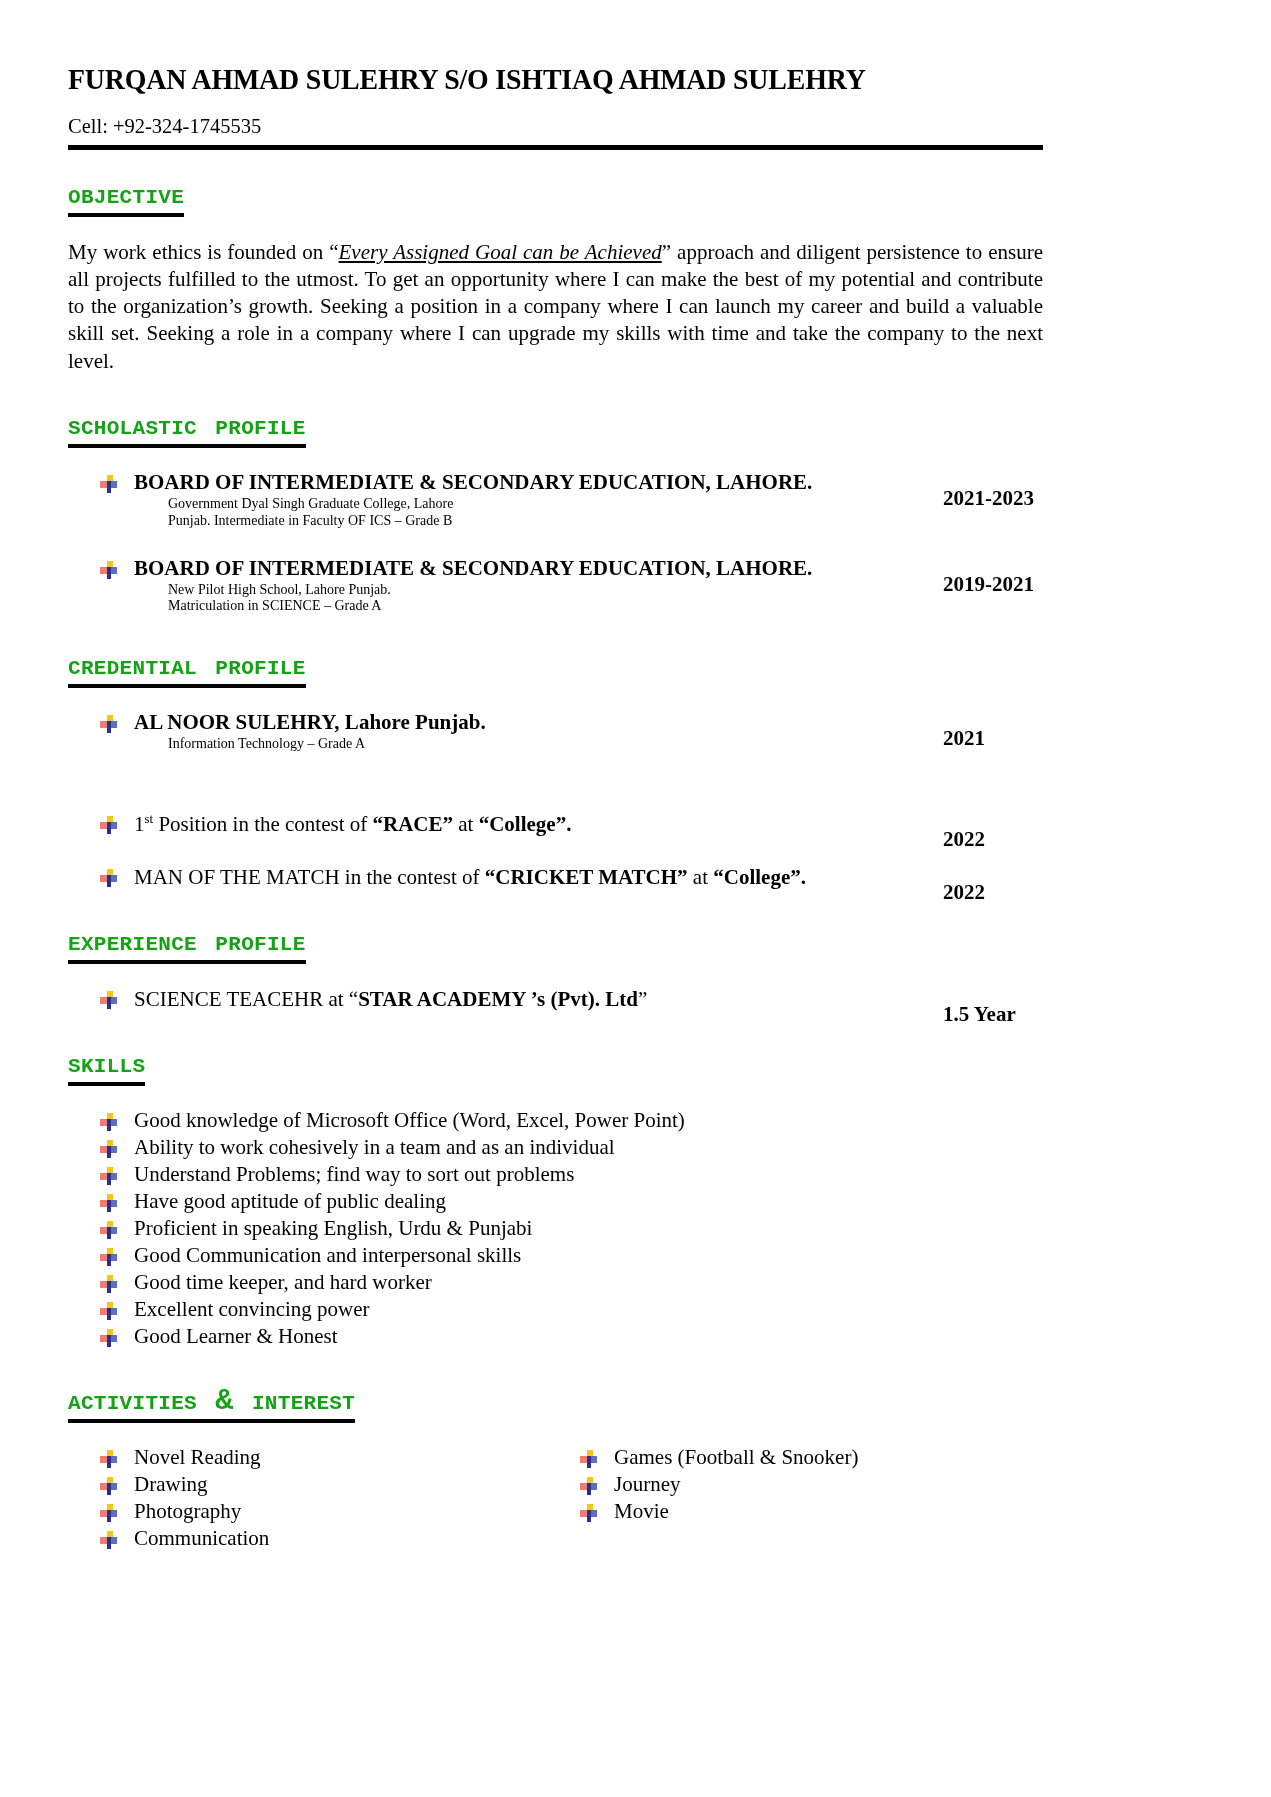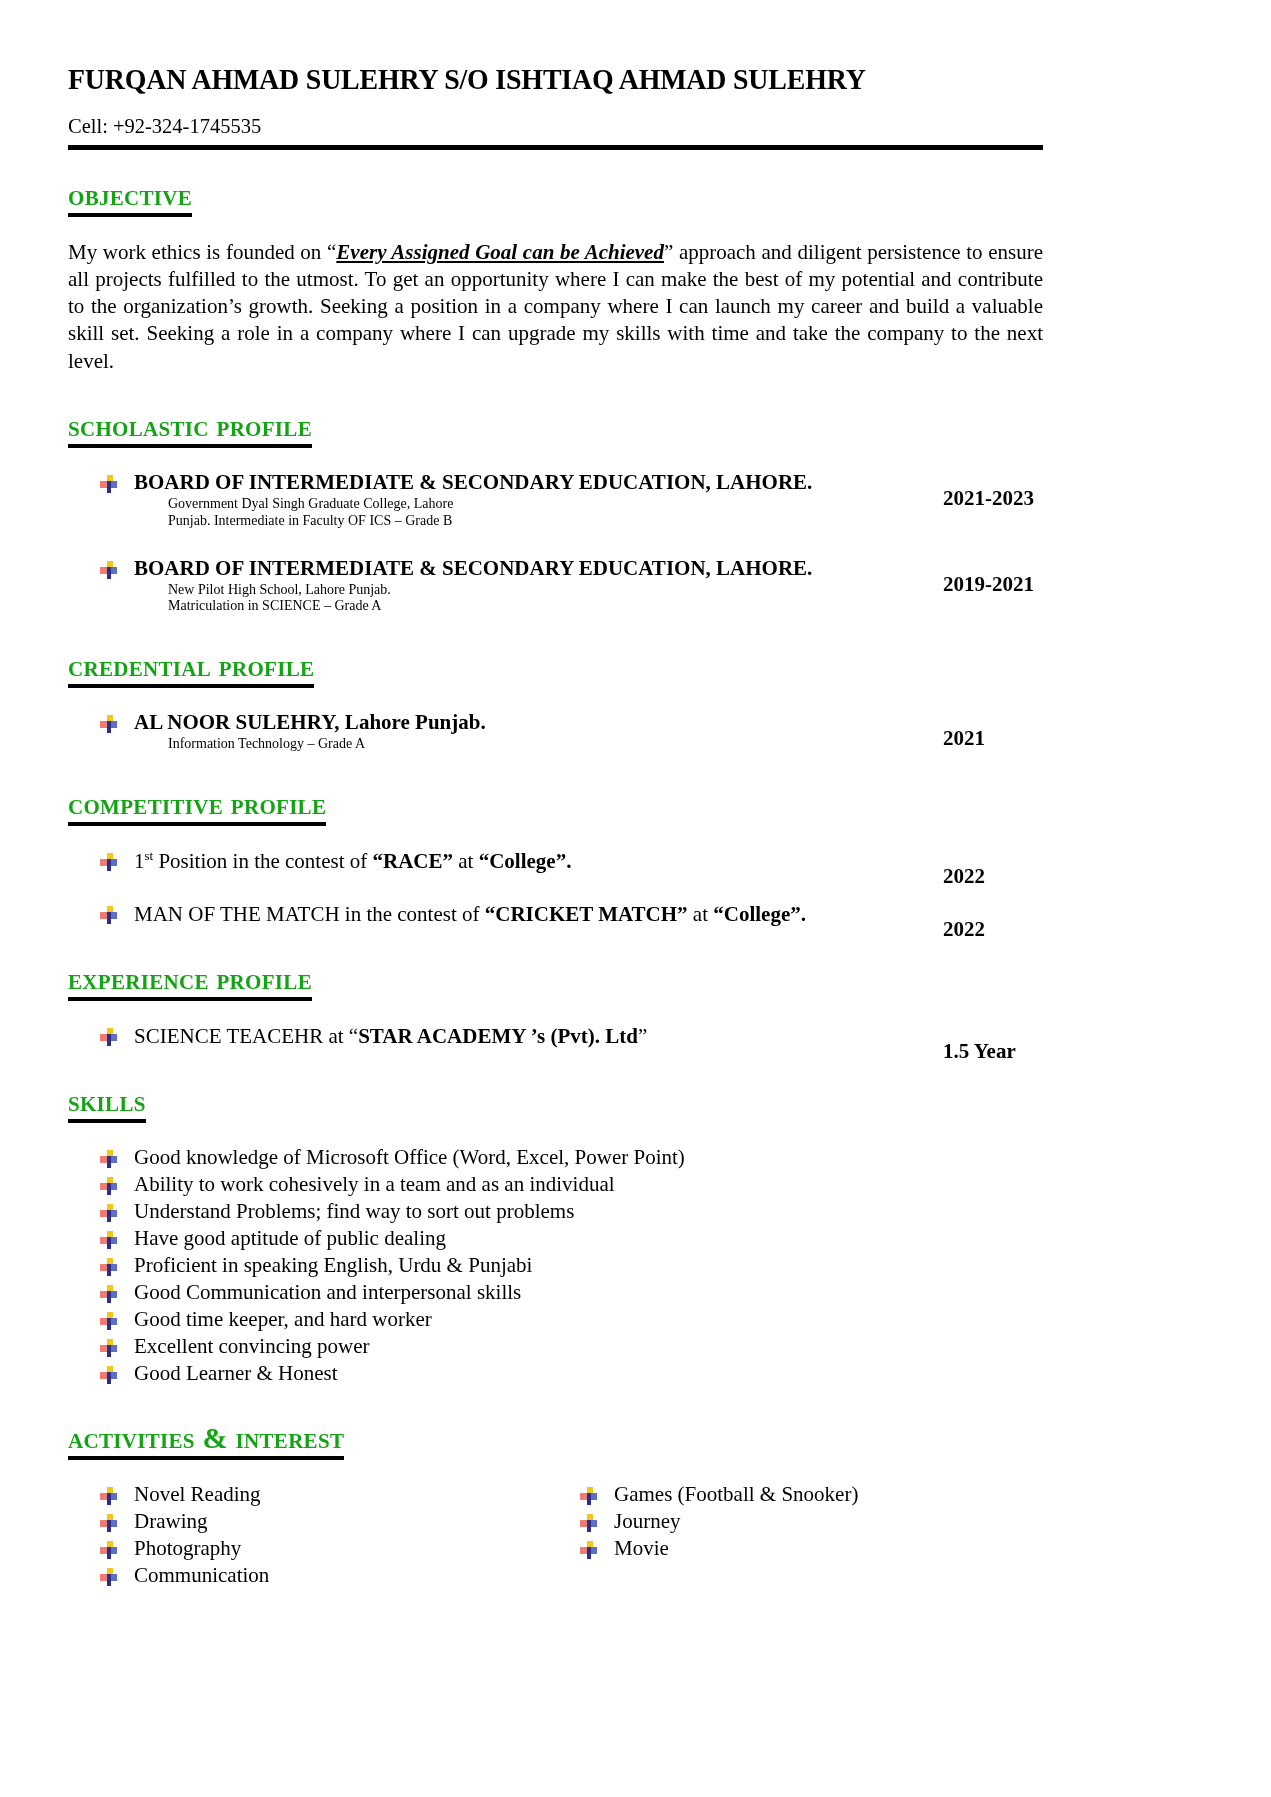--- a/index.html
+++ b/index.html
@@ -43,21 +43,21 @@
     background: #000000;
     width: 975px;
     margin: 0 0 0 0;
   }
 
   
   .section-head {
     display: inline-block;
     color: #14a314;
     font-weight: bold;
-    font-family: Liberation Serif, serif;
+    font-family: Liberation Mono, monospace;
     font-size: 30px;
     line-height: 1.0;
     letter-spacing: 0.3px;
     border-bottom: 4px solid #000000;
     padding-bottom: 3px;
     font-variant: small-caps;
     text-transform: lowercase;
     white-space: nowrap;
   }
   .section-head::first-letter { font-size: 1em; }
@@ -70,21 +70,21 @@
 
   
   .objective-text {
     font-size: 21px;
     line-height: 1.30;
     text-align: justify;
     width: 975px;
     margin: 0;
   }
   .quote-strong {
-    font-weight: bold;
+    font-weight: normal;
     font-style: italic;
     text-decoration: underline;
   }
 
   
   .bullet-row {
     position: relative;
     padding-left: 66px;
     min-height: 26px;
     font-size: 21px;
@@ -222,21 +222,20 @@
             <i class="bi-stem"></i>
           </span>
         <span class="entry-title">AL NOOR SULEHRY, Lahore Punjab.</span>
       </div>
       <div class="entry-year">2021</div>
       <div class="entry-sub">Information Technology – Grade A</div>
     </div>
   </div>
 
   <div class="sec-wrap sp-section">
-    <div class="section-head">Competitive Profile</div>
     <div class="sp-after-head"></div>
 
     <div class="entry-block">
       <div class="bullet-row">
         <span class="bullet-icon">
             <i class="bi-top"></i>
             <i class="bi-left"></i>
             <i class="bi-right"></i>
             <i class="bi-core"></i>
             <i class="bi-stem"></i>

